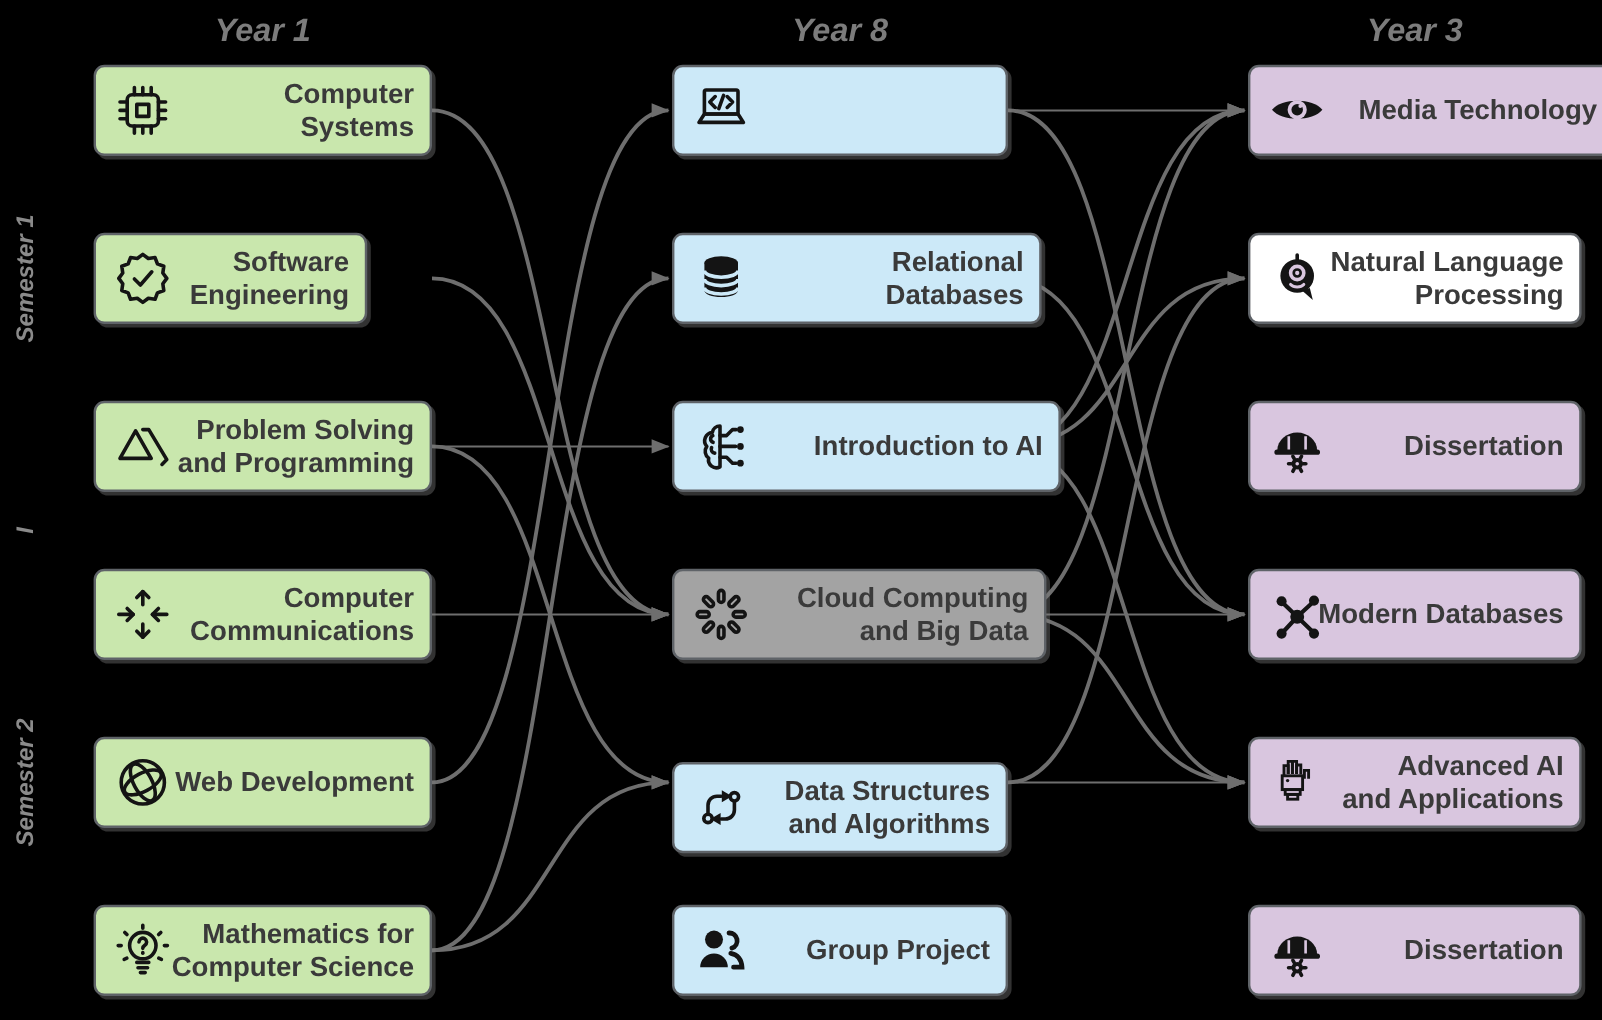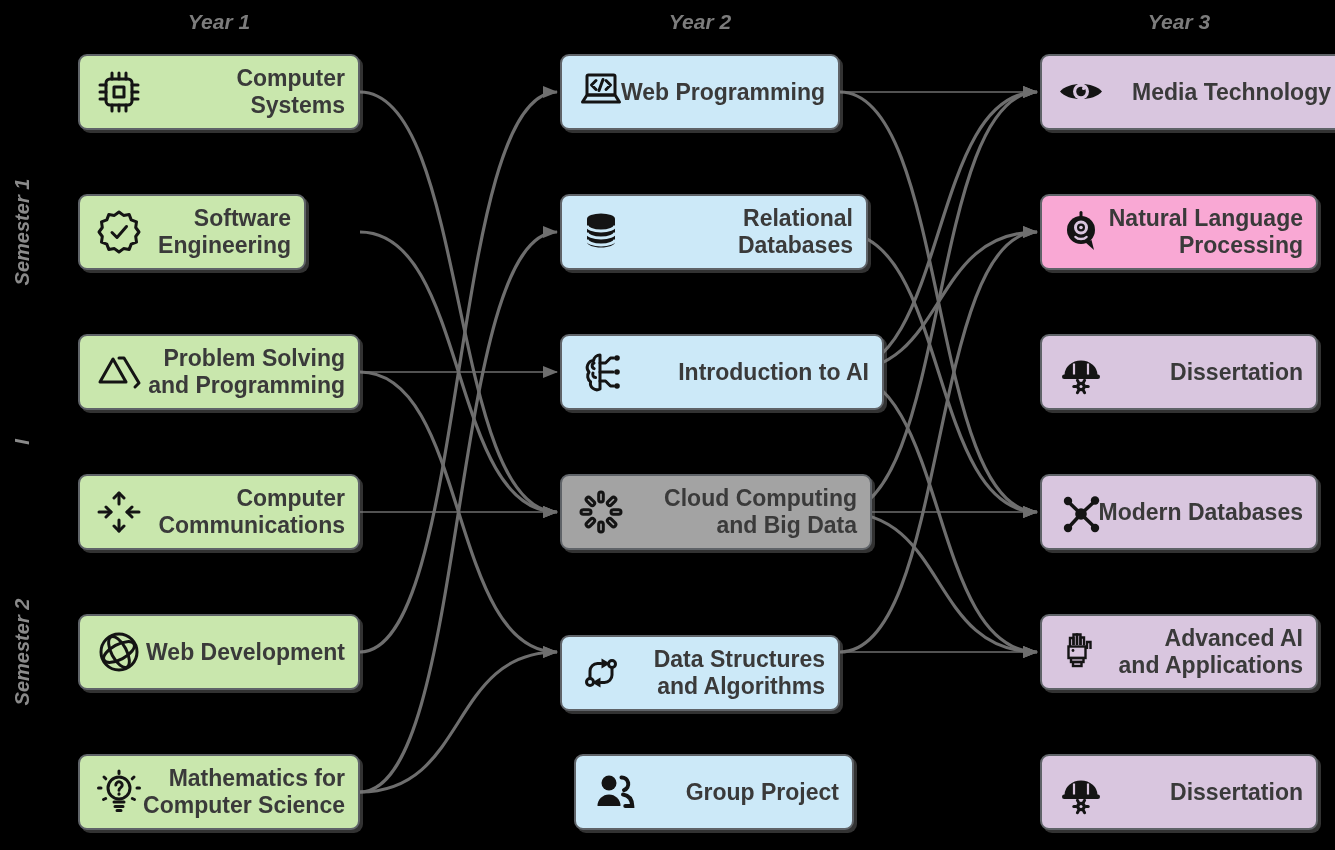--- a/index.html
+++ b/index.html
@@ -2,21 +2,21 @@
 <html><head>
 <meta charset="utf-8">
 <style>
   html,body{margin:0;padding:0;background:#000;}
   #canvas{
     position:relative;width:1335px;height:850px;background:#000;overflow:hidden;
     font-family:"Liberation Sans","DejaVu Sans",sans-serif;
   }
   .year-header{
     position:absolute;top:10px;transform:translateX(-50%);
-    font-size:21px;font-weight:bold;font-style:italic;color:#7c7c7c;white-space:nowrap;
+    font-size:27px;font-weight:bold;font-style:italic;color:#7c7c7c;white-space:nowrap;
   }
   .semester-label{
     position:absolute;left:22px;transform:translate(-50%,-50%) rotate(-90deg);
     transform-origin:center;font-size:20px;font-weight:bold;font-style:italic;color:#8a8a8a;
     white-space:nowrap;
   }
   .course-box{
     position:absolute;height:76px;border:2.5px solid #5f6368;border-radius:9px;
     box-shadow:3px 3px 0 rgba(125,125,125,0.40);
     display:flex;align-items:center;box-sizing:border-box;
@@ -59,21 +59,21 @@
         <path stroke-width="3.2" d="M840 372 C948.35 372, 928.65 652, 1037 652" fill="none" stroke="#6e6e6e" marker-end="url(#arrow)"></path>
         <path stroke-width="1.7" d="M840 512 L1037 512" fill="none" stroke="#6e6e6e" marker-end="url(#arrow)"></path>
         <path stroke-width="3.2" d="M840 512 C948.35 512, 928.65 92, 1037 92" fill="none" stroke="#6e6e6e" marker-end="url(#arrow)"></path>
         <path stroke-width="3.2" d="M840 512 C948.35 512, 928.65 652, 1037 652" fill="none" stroke="#6e6e6e" marker-end="url(#arrow)"></path>
         <path stroke-width="3.2" d="M840 652 C948.35 652, 928.65 232, 1037 232" fill="none" stroke="#6e6e6e" marker-end="url(#arrow)"></path>
         <path stroke-width="1.7" d="M840 652 L1037 652" fill="none" stroke="#6e6e6e" marker-end="url(#arrow)"></path>
       </g>
   </svg>
 
   <div class="year-header" style="left:219px">Year 1</div>
-  <div class="year-header" style="left:700px">Year 2</div>
+  <div class="year-header" style="left:700px">Year 8</div>
   <div class="year-header" style="left:1179px">Year 3</div>
 
   <div class="semester-label" style="top:232px">Semester 1</div>
   <div class="semester-label" style="top:442px">I</div>
   <div class="semester-label" style="top:652px">Semester 2</div>
 
   <div id="nodes-layer">
       <div class="course-box" style="left: 78px; top: 54px; width: 282px; background: rgb(201, 231, 173);">
         <div class="course-icon"><svg width="48" height="48" viewBox="0 0 48 48" xmlns="http://www.w3.org/2000/svg">
             <g fill="none" stroke="#141414" stroke-width="3" stroke-linecap="round" stroke-linejoin="round">
@@ -139,21 +139,20 @@
 Computer Science</div>
       </div>
       <div class="course-box" style="left: 560px; top: 54px; width: 280px; background: rgb(204, 233, 248);">
         <div class="course-icon"><svg width="48" height="48" viewBox="0 0 48 48" xmlns="http://www.w3.org/2000/svg">
             <g fill="none" stroke="#141414" stroke-width="3" stroke-linecap="round" stroke-linejoin="round">
               <rect x="10" y="7" width="28" height="20" rx="1.5"></rect>
               <path d="M5.5 34l4.5-7h28l4.5 7z"></path>
               <path d="M19 12.5l-4.5 4.5 4.5 4.5M29 12.5l4.5 4.5-4.5 4.5M26 11.5l-4 11"></path>
             </g>
           </svg></div>
-        <div class="course-label">Web Programming</div>
       </div>
       <div class="course-box" style="left: 560px; top: 194px; width: 308px; background: rgb(204, 233, 248);">
         <div class="course-icon"><svg width="48" height="48" viewBox="0 0 48 48" xmlns="http://www.w3.org/2000/svg">
             <ellipse cx="24" cy="11" rx="14" ry="5.5" fill="#141414"></ellipse>
             <path d="M10 11v23c0 3 6.3 5.5 14 5.5s14-2.5 14-5.5V11z" fill="#141414"></path>
             <path d="M10 17.5c0 3 6.3 5.5 14 5.5s14-2.5 14-5.5M10 24.5c0 3 6.3 5.5 14 5.5s14-2.5 14-5.5M10 31.5c0 3 6.3 5.5 14 5.5s14-2.5 14-5.5" fill="none" stroke="#cce9f8" stroke-width="3"></path>
           </svg></div>
         <div class="course-label">Relational
 Databases</div>
       </div>
@@ -191,39 +190,39 @@
               <circle cx="35" cy="15" r="3.5"></circle>
               <path d="M13 29v-7a7.5 7.5 0 0 1 7.5-7.5h3.5"></path>
               <path d="M35 19v7a7.5 7.5 0 0 1-7.5 7.5H24"></path>
             </g>
             <path d="M24.5 9.5L33 14.5l-8.5 5z" fill="#141414"></path>
             <path d="M23.5 28.5L15 33.5l8.5 5z" fill="#141414"></path>
           </svg></div>
         <div class="course-label">Data Structures
 and Algorithms</div>
       </div>
-      <div class="course-box" style="left: 560px; top: 754px; width: 280px; background: rgb(204, 233, 248); margin-left: 14px;">
+      <div class="course-box" style="left: 560px; top: 754px; width: 280px; background: rgb(204, 233, 248);">
         <div class="course-icon"><svg width="48" height="48" viewBox="0 0 48 48" xmlns="http://www.w3.org/2000/svg">
             <circle cx="18" cy="15" r="7.5" fill="#141414"></circle>
             <path d="M6.5 38a11.5 11.5 0 0 1 23 0z" fill="#141414"></path>
             <path d="M30.5 9.5a6.5 6.5 0 0 1 2.5 12.6" fill="none" stroke="#141414" stroke-width="4" stroke-linecap="round"></path>
             <path d="M32 26.5c5.5.8 9 5 9.3 11.5h-7" fill="none" stroke="#141414" stroke-width="4" stroke-linecap="round"></path>
           </svg></div>
         <div class="course-label">Group Project</div>
       </div>
       <div class="course-box" style="left: 1040px; top: 54px; width: 306px; background: rgb(217, 198, 223);">
         <div class="course-icon"><svg width="48" height="48" viewBox="0 0 48 48" xmlns="http://www.w3.org/2000/svg">
             <path d="M3 23.5C11 13.5 37 13.5 45 23.5 37 33.5 11 33.5 3 23.5z" fill="#141414"></path>
             <circle cx="24" cy="23.5" r="8" fill="#d9c6df"></circle>
             <circle cx="24" cy="23.5" r="4.8" fill="#141414"></circle>
             <circle cx="26.6" cy="20.4" r="1.6" fill="#d9c6df"></circle>
           </svg></div>
         <div class="course-label">Media Technology</div>
       </div>
-      <div class="course-box" style="left: 1040px; top: 194px; width: 278px; background: #f9a8d4;">
+      <div class="course-box" style="left: 1040px; top: 194px; width: 278px; background: #ffffff;">
         <div class="course-icon"><svg width="48" height="48" viewBox="0 0 48 48" xmlns="http://www.w3.org/2000/svg">
             <path d="M24 8.5V4.5" stroke="#141414" stroke-width="3" stroke-linecap="round"></path>
             <circle cx="24" cy="22" r="14" fill="#141414"></circle>
             <path d="M28 34l9 8-2.5-10z" fill="#141414"></path>
             <circle cx="24" cy="19.5" r="5.5" fill="#141414" stroke="#d9c6df" stroke-width="3"></circle>
             <circle cx="24" cy="19.5" r="1.8" fill="#d9c6df"></circle>
             <path d="M18.5 29a6.5 4.5 0 0 0 11 0" fill="none" stroke="#d9c6df" stroke-width="2.5" stroke-linecap="round"></path>
           </svg></div>
         <div class="course-label">Natural Language
 Processing</div>

